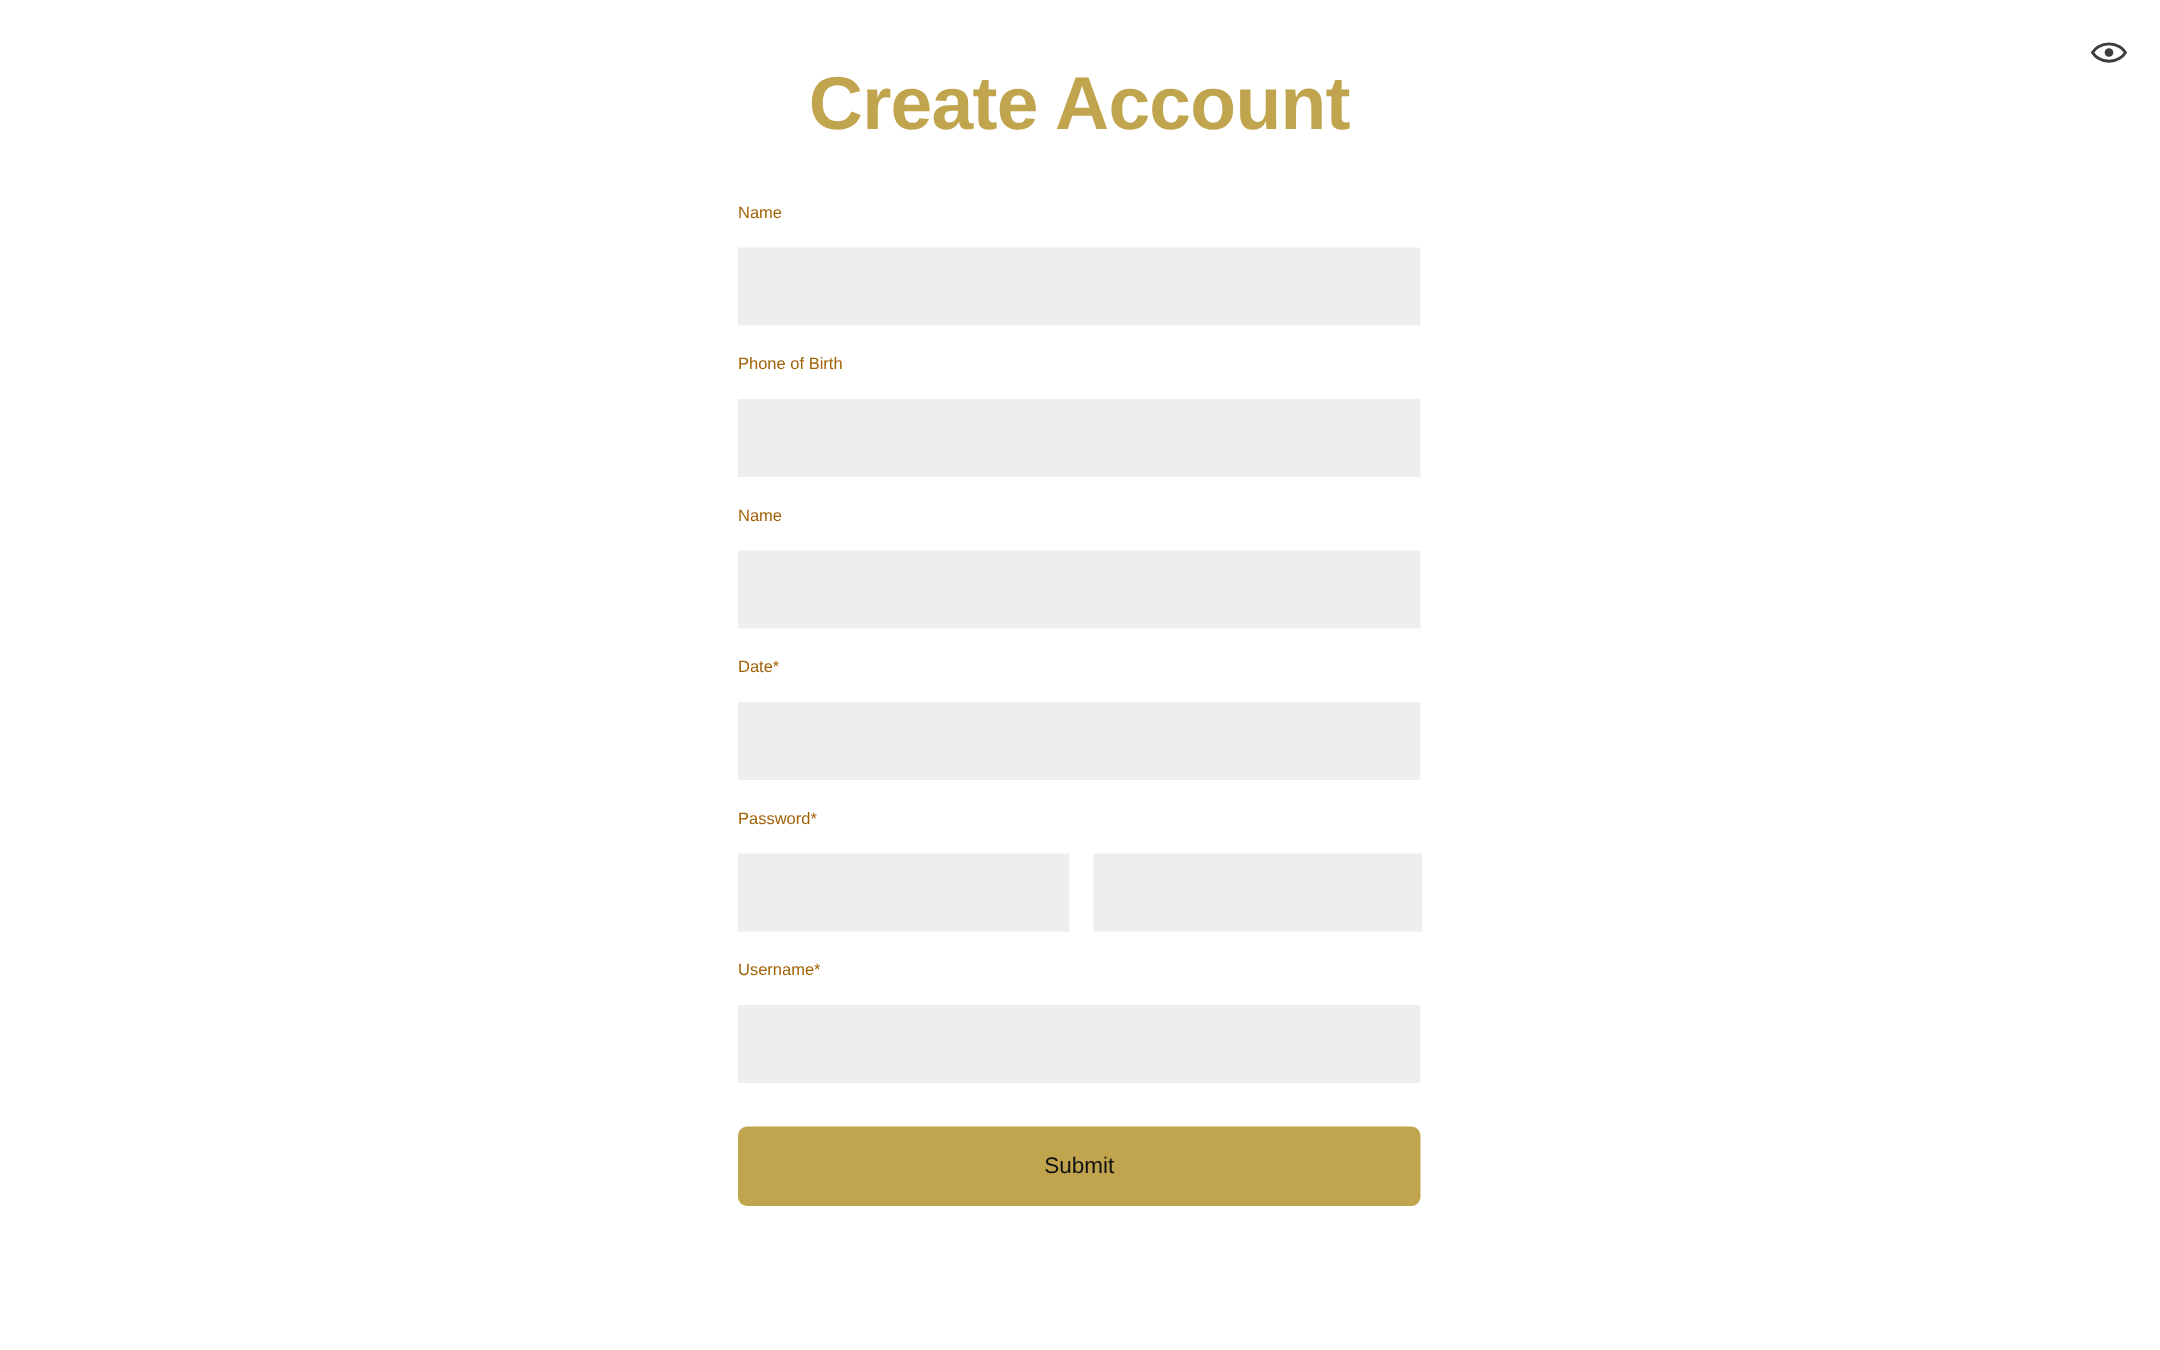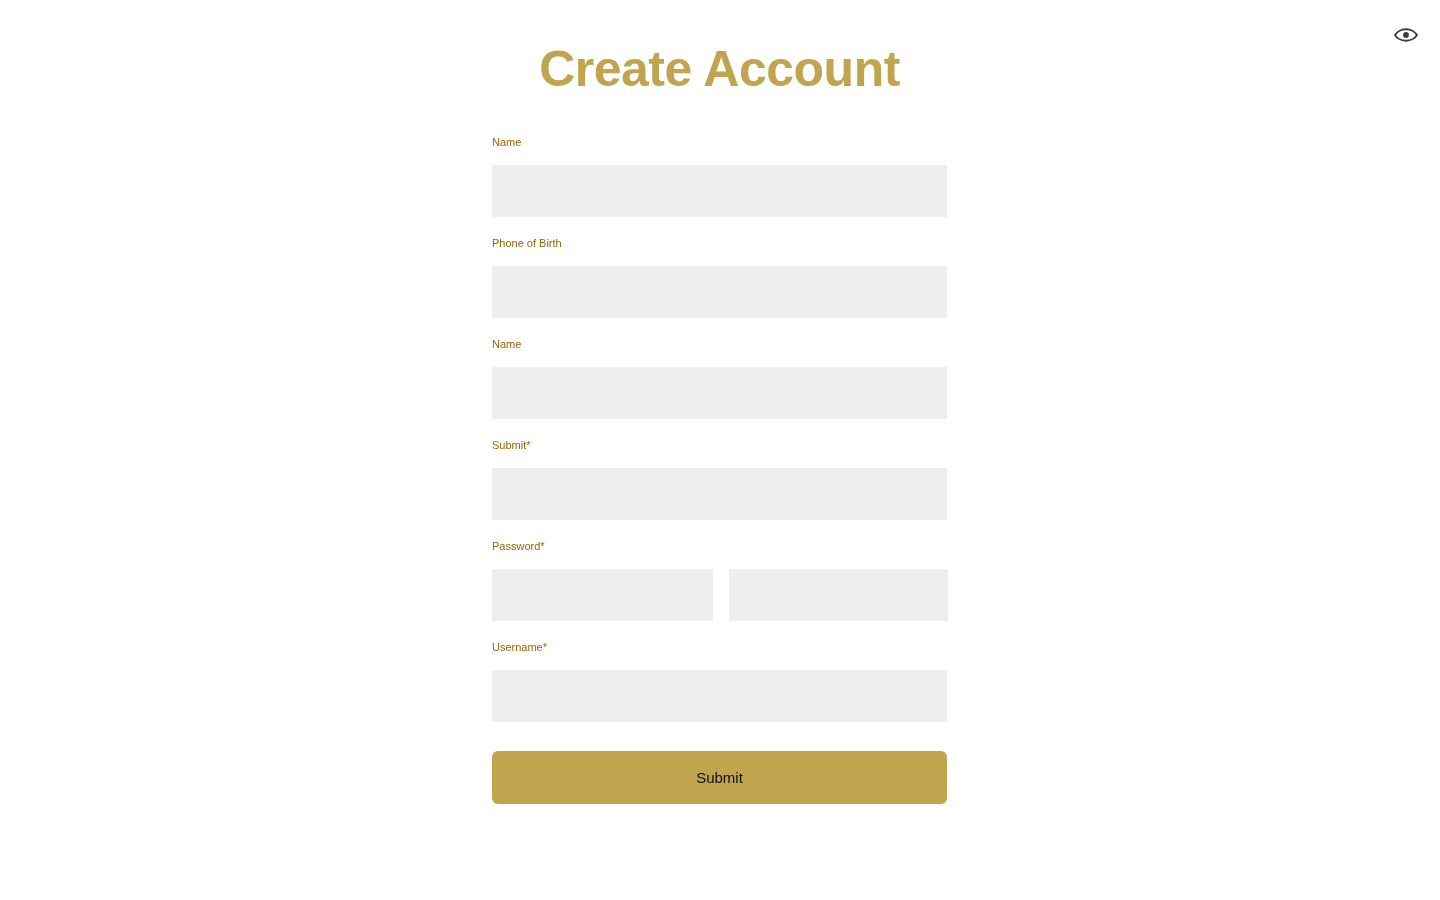--- a/index.html
+++ b/index.html
@@ -143,21 +143,21 @@
       <label class="field-label">Phone of Birth</label>
       <input class="field-input" type="text" placeholder="" style="">
     </div>
 
     <div class="field-group">
       <label class="field-label">Name</label>
       <input class="field-input" type="text" placeholder="" style="">
     </div>
 
     <div class="field-group">
-      <label class="field-label">Submit*</label>
+      <label class="field-label">Date*</label>
       <input class="field-input" type="text" placeholder="" style="">
     </div>
 
     <div class="field-group">
       <label class="field-label">Password*</label>
       <div class="split-row">
         <input class="field-input pw-left" type="text" placeholder="" style="">
         <input class="field-input pw-right" type="text" placeholder="" style="">
       </div>
     </div>

